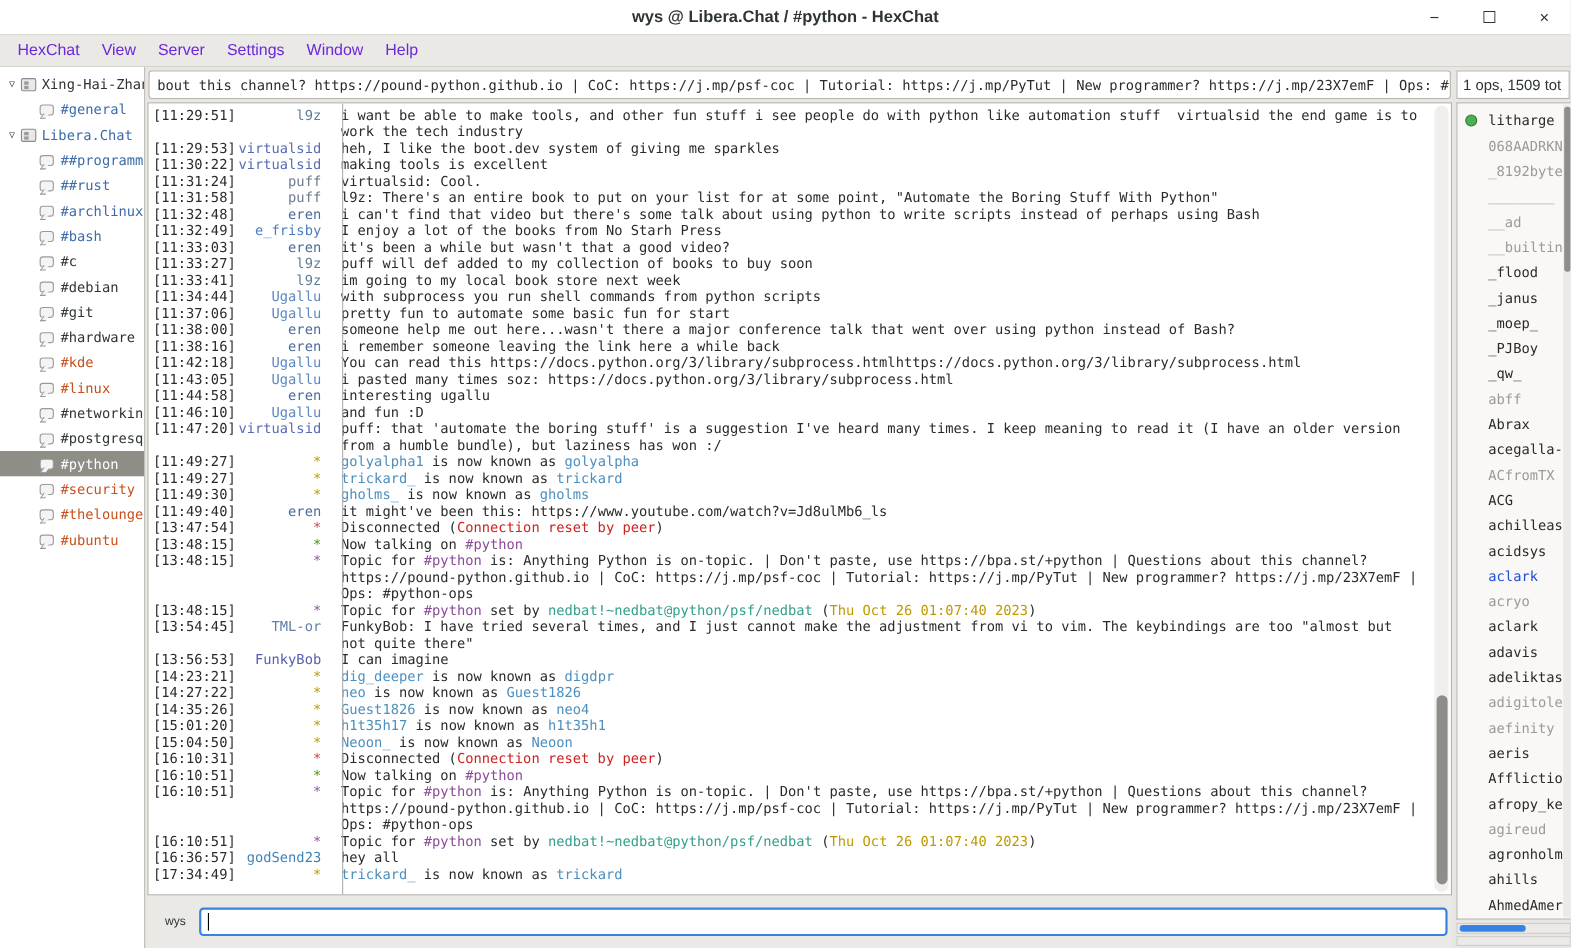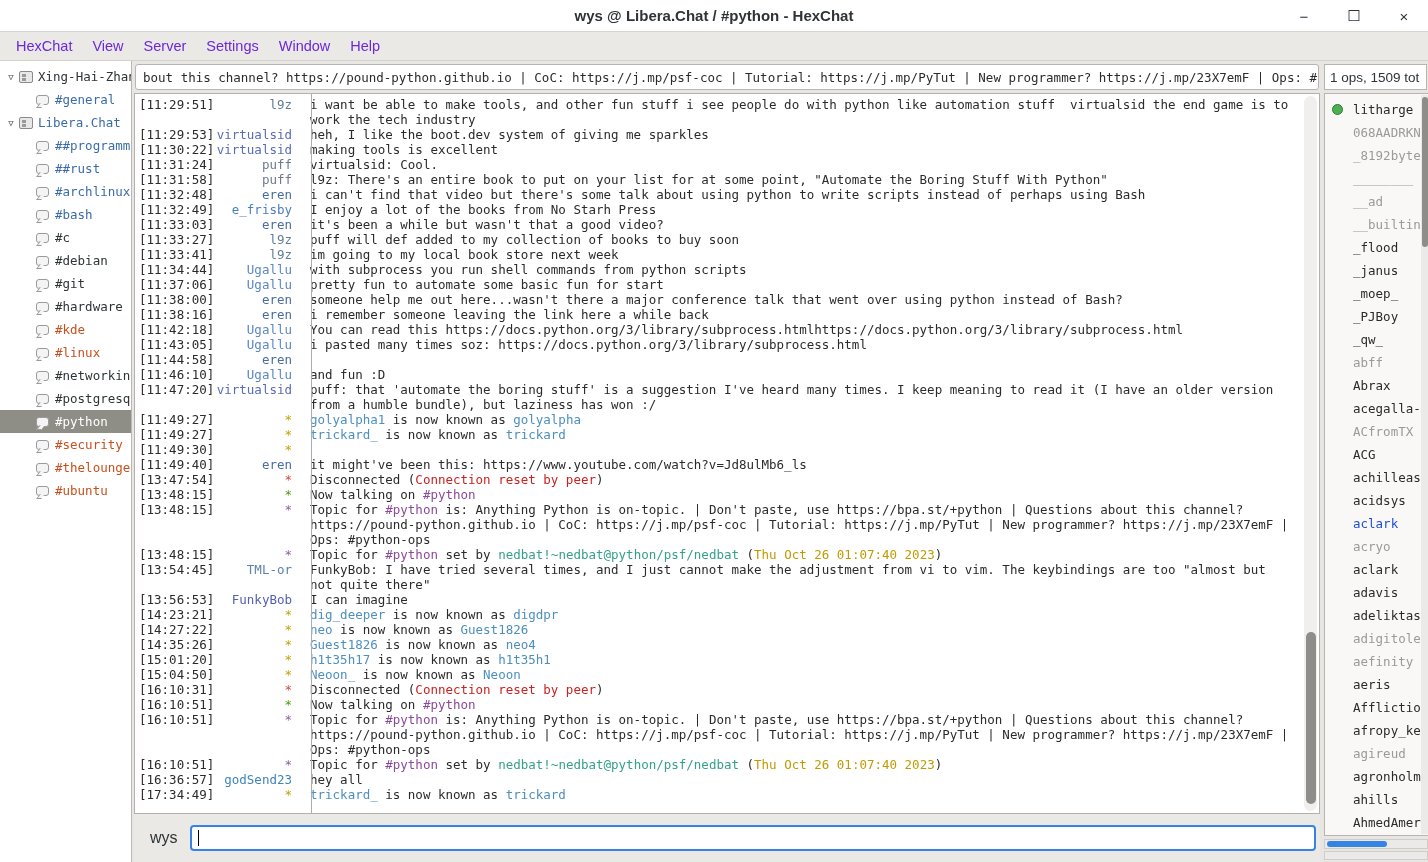--- a/index.html
+++ b/index.html
@@ -42,21 +42,21 @@
   .vline { position:absolute; left:176px; top:0; bottom:0; width:1px; background:#adadad; }
   .mrow { display:flex; align-items:flex-start; }
   .c-time { width:76px; flex:none; padding-left:4px; color:#2b2b2b; }
   .c-nick { width:89px; flex:none; text-align:right; padding-right:8px; overflow:hidden; white-space:nowrap; }
   .c-msg { flex:1; padding-left:10px; padding-right:26px; white-space:pre-wrap; overflow-wrap:anywhere; }
   .chat-sb { position:absolute; top:2px; bottom:2px; right:2px; width:13px; background:#f1efed; border-radius:7px; }
   .chat-sb-thumb { position:absolute; left:1.5px; width:10px; top:75%; height:24%; background:#8f8d89; border-radius:6px; }
 
   
   .inputrow { height:48px; flex:none; display:flex; align-items:center; background:#ebe9e6; padding:0 4px 0 16px; gap:12px; }
-  .mynick { font-size:16px; color:#2e3436; flex:none; }
+  .mynick { font-size:11px; color:#2e3436; flex:none; }
   .inputbox { flex:1; height:26px; background:#ffffff; border:2px solid #3584e4; border-radius:4px; display:flex; align-items:center; padding-left:6px; }
   .caret { width:1px; height:16px; background:#000; }
 
   
   .rightpanel { width:106px; flex:none; display:flex; flex-direction:column; padding:2px 0 0 2px; overflow:hidden; }
   .opsbox { height:26px; flex:none; background:#ffffff; border:1px solid #b8b5b0; display:flex; align-items:center; padding:0 5px; font-size:13.5px; color:#2e3436; white-space:nowrap; overflow:hidden; margin:1px 1px 3px 0; }
   .userlist { flex:1; background:#f9f8f7; border:1px solid #b8b5b0; border-right:none; overflow:hidden; position:relative; font-family:"DejaVu Sans Mono", monospace; font-size:12.5px; padding-top:4px; }
   .urow { height:23px; display:flex; align-items:center; padding-left:28px; position:relative; white-space:nowrap; }
   .opdot { position:absolute; left:7px; top:6px; width:11px; height:11px; border-radius:50%; background:#4caf50; border:1px solid #2e7d32; }
   .ul-sb { position:absolute; right:0; top:1px; bottom:1px; width:7px; background:#eceae8; }
@@ -252,20 +252,21 @@
               <span class="c-msg"><span>You can read this </span><span style="color: rgb(43, 43, 43);">https://docs.python.org/3/library/subprocess.htmlhttps://docs.python.org/3/library/subprocess.html</span></span>
             </div>
             <div class="mrow">
               <span class="c-time">[11:43:05]</span>
               <span class="c-nick" style="color: rgb(92, 136, 196);">Ugallu</span>
               <span class="c-msg"><span>i pasted many times soz: </span><span style="color: rgb(43, 43, 43);">https://docs.python.org/3/library/subprocess.html</span></span>
             </div>
             <div class="mrow">
               <span class="c-time">[11:44:58]</span>
               <span class="c-nick" style="color: rgb(74, 109, 160);">eren</span>
+              <span class="c-msg"><span>interesting ugallu</span></span>
             </div>
             <div class="mrow">
               <span class="c-time">[11:46:10]</span>
               <span class="c-nick" style="color: rgb(92, 136, 196);">Ugallu</span>
               <span class="c-msg"><span>and fun :D</span></span>
             </div>
             <div class="mrow">
               <span class="c-time">[11:47:20]</span>
               <span class="c-nick" style="color: rgb(90, 108, 180);">virtualsid</span>
               <span class="c-msg"><span>puff: that 'automate the boring stuff' is a suggestion I've heard many times. I keep meaning to read it (I have an older version from a humble bundle), but laziness has won :/</span></span>
@@ -276,20 +277,21 @@
               <span class="c-msg"><span style="color: rgb(77, 143, 191);">golyalpha1</span><span> is now known as </span><span style="color: rgb(77, 143, 191);">golyalpha</span></span>
             </div>
             <div class="mrow">
               <span class="c-time">[11:49:27]</span>
               <span class="c-nick" style="color: rgb(196, 160, 0);">*</span>
               <span class="c-msg"><span style="color: rgb(77, 143, 191);">trickard_</span><span> is now known as </span><span style="color: rgb(77, 143, 191);">trickard</span></span>
             </div>
             <div class="mrow">
               <span class="c-time">[11:49:30]</span>
               <span class="c-nick" style="color: rgb(196, 160, 0);">*</span>
+              <span class="c-msg"><span style="color: rgb(77, 143, 191);">gholms_</span><span> is now known as </span><span style="color: rgb(77, 143, 191);">gholms</span></span>
             </div>
             <div class="mrow">
               <span class="c-time">[11:49:40]</span>
               <span class="c-nick" style="color: rgb(74, 109, 160);">eren</span>
               <span class="c-msg"><span>it might've been this: </span><span style="color: rgb(43, 43, 43);">https://www.youtube.com/watch?v=Jd8ulMb6_ls</span></span>
             </div>
             <div class="mrow">
               <span class="c-time">[13:47:54]</span>
               <span class="c-nick" style="color: rgb(208, 74, 74);">*</span>
               <span class="c-msg"><span>Disconnected (</span><span style="color: rgb(204, 34, 34);">Connection reset by peer</span><span>)</span></span>

